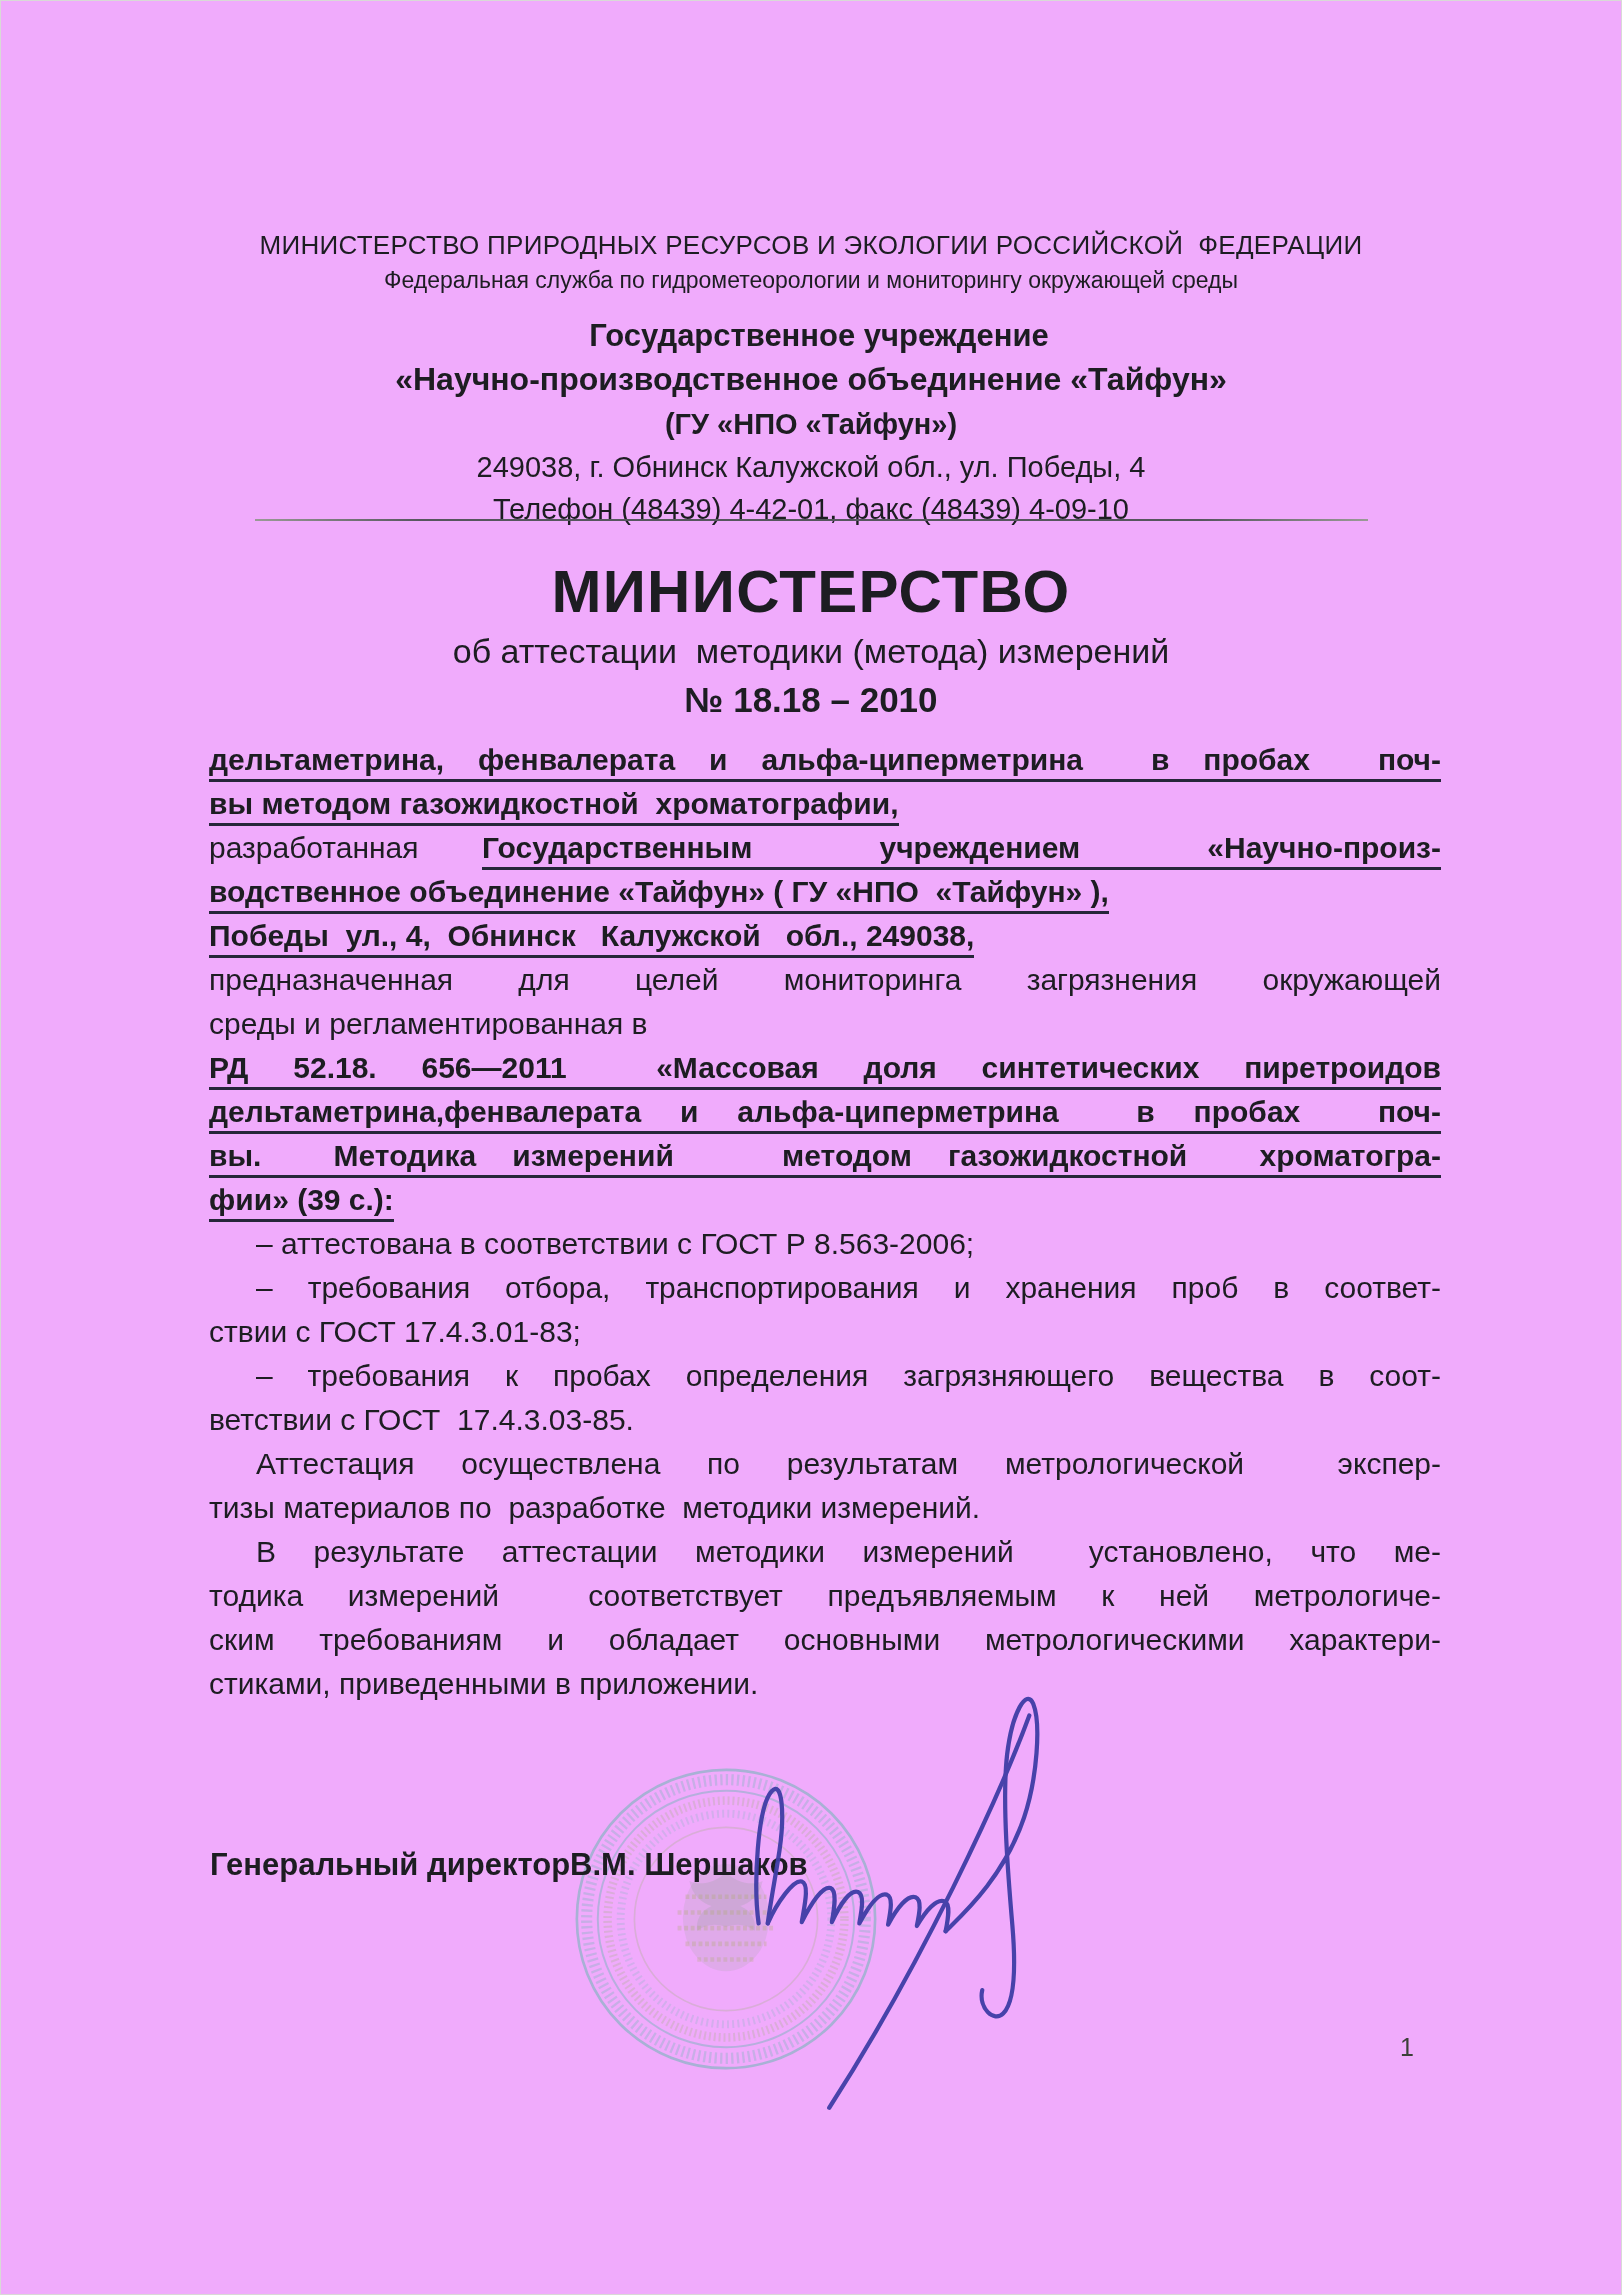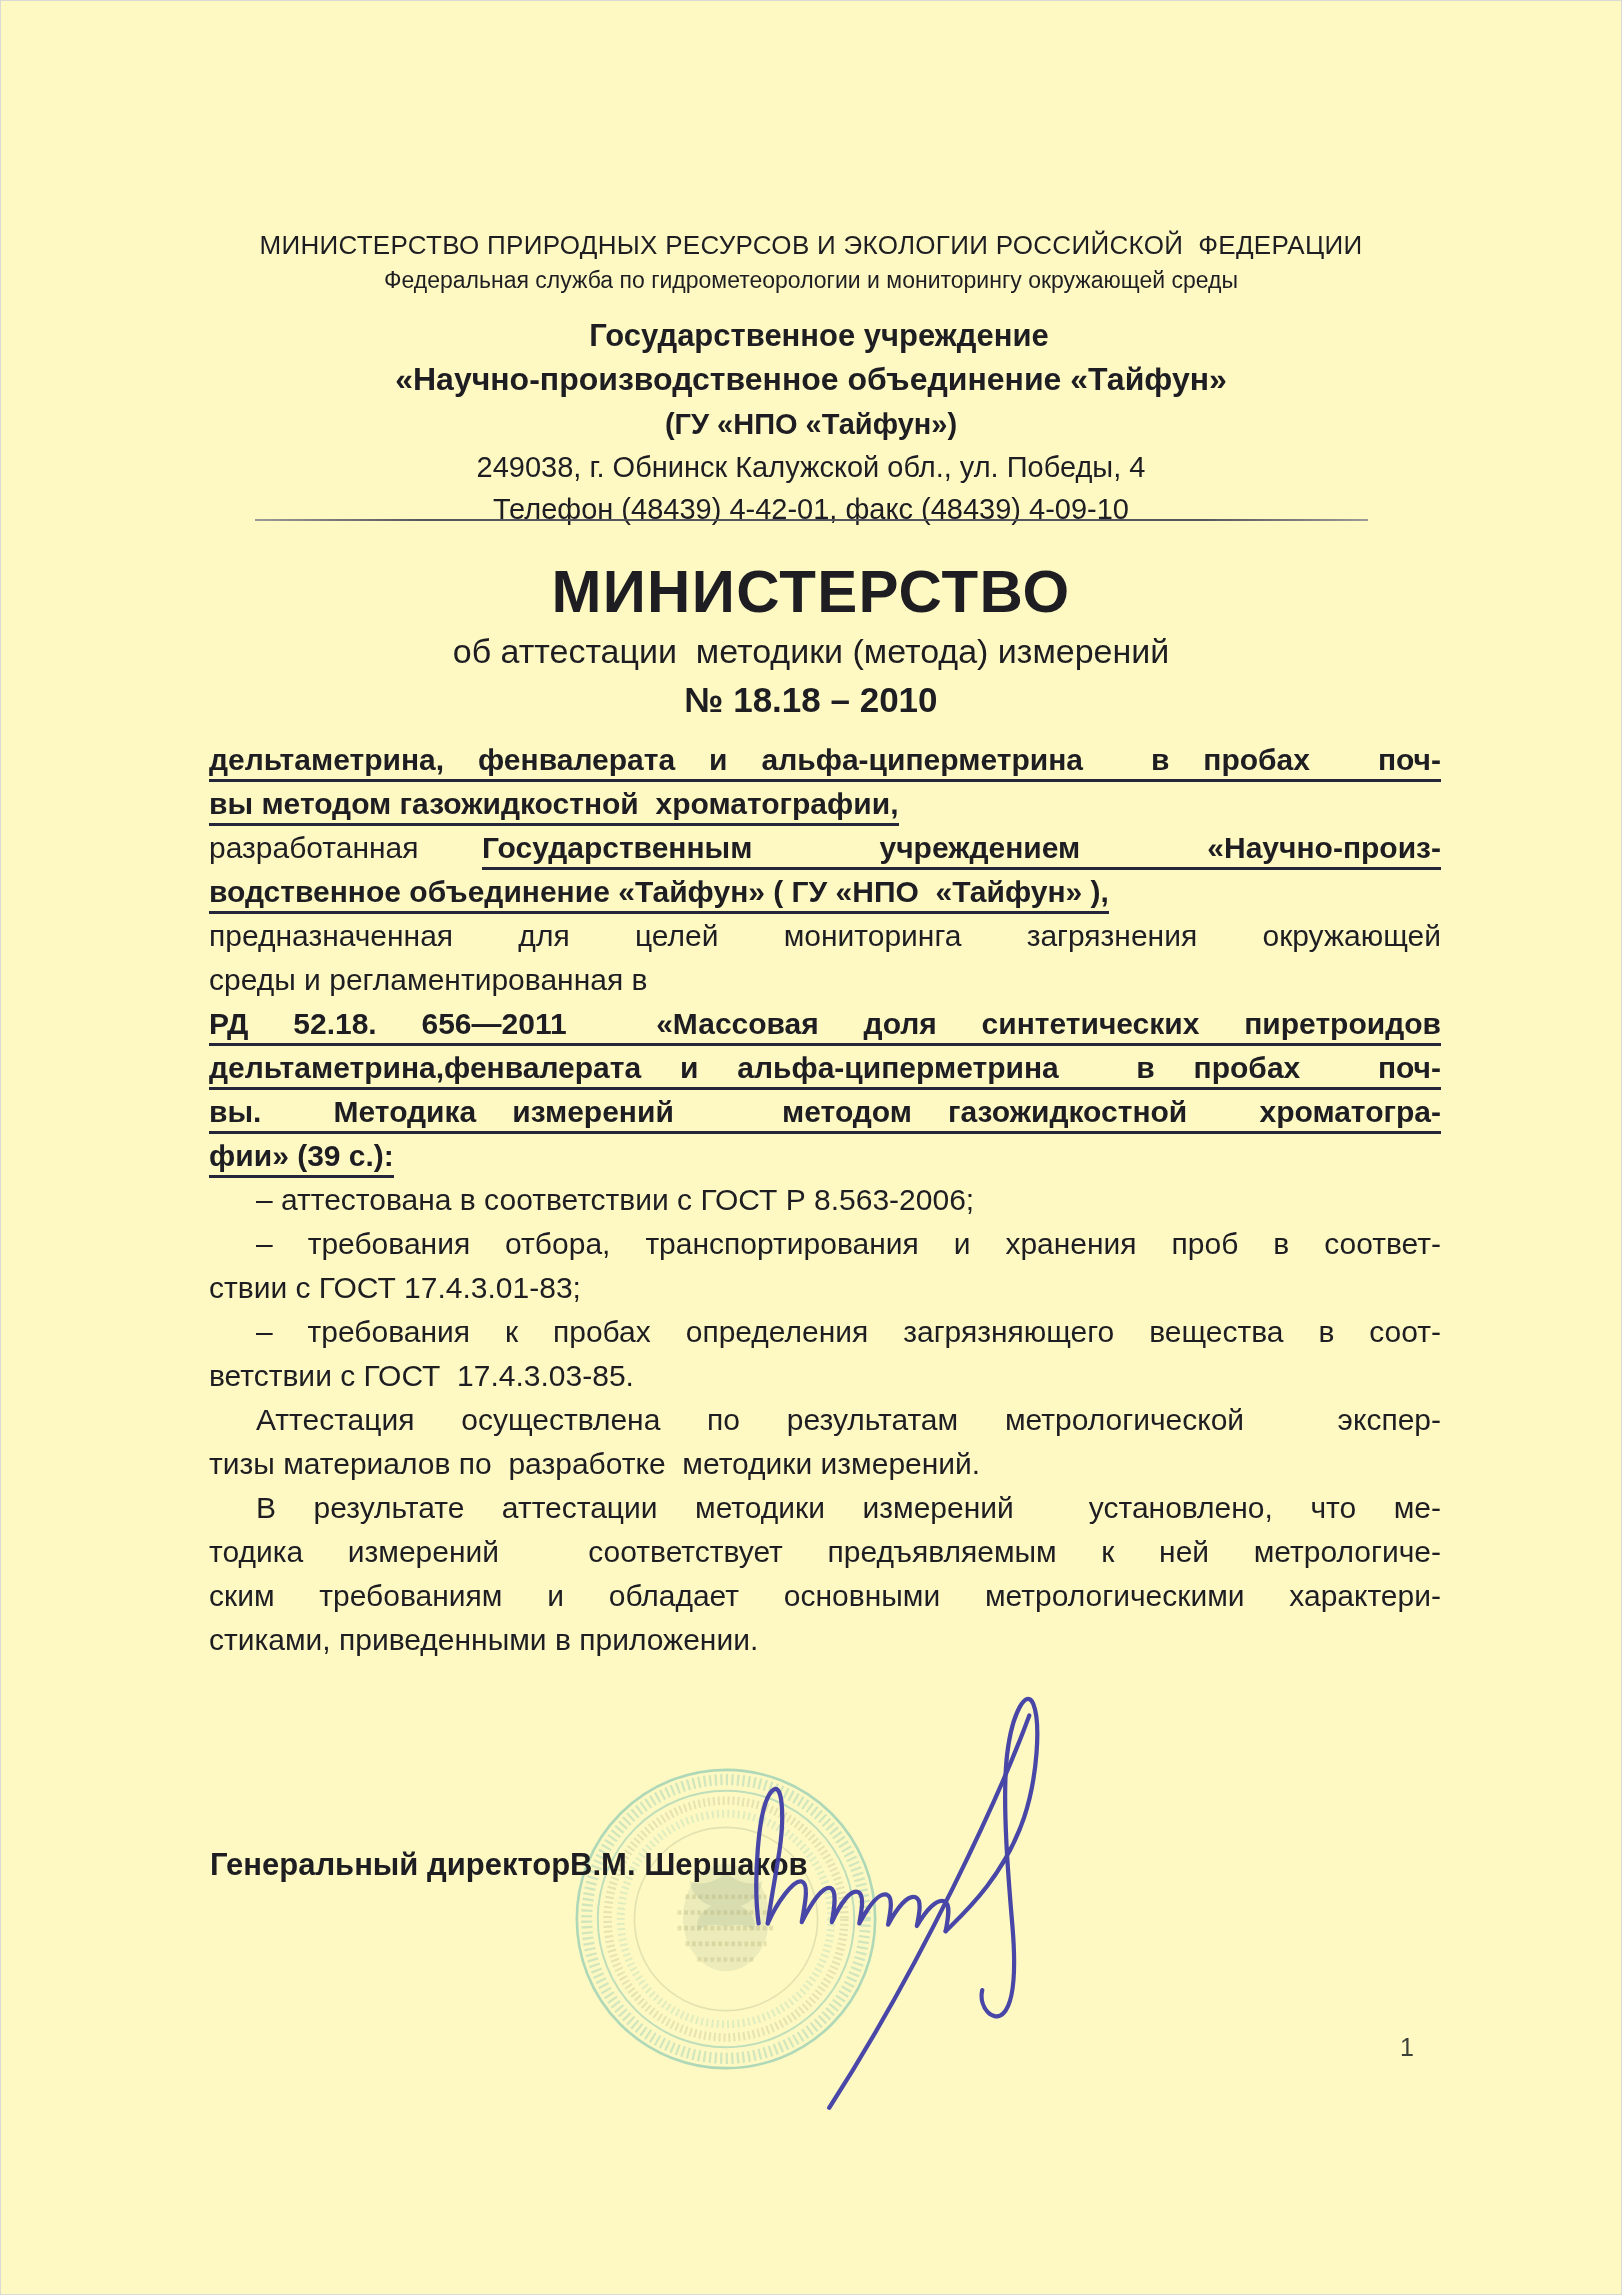--- a/index.html
+++ b/index.html
@@ -1,19 +1,19 @@
 <!DOCTYPE html>
 <html lang="ru" style="font-size:10.5px"><head>
 <meta charset="utf-8">
 <style>
   html,body{margin:0;padding:0;background:#e9e9e7;}
   .page{
     position:relative;
     width:1622px;height:2295px;
-    background:#fef9c3;
+    background:#f0abfc;
     border:1.3px solid #d9d9d6;
     box-sizing:border-box;
     font-family:"Liberation Sans","DejaVu Sans",sans-serif;
     color:#1d1d22;
     overflow:hidden;
   }
   
   .header{position:absolute;top:228px;left:0;width:100%;text-align:center;z-index:2;}
   .h-min{font-size:26px;line-height:33px;margin-bottom:3.9px;letter-spacing:0.3px;}
   .h-svc{font-size:23px;line-height:29px;margin-bottom:22px;}
@@ -63,20 +63,21 @@
     <div class="t-main">МИНИСТЕРСТВО</div>
     <div class="t-sub">об аттестации&nbsp; методики (метода) измерений</div>
     <div class="t-num">№ 18.18 – 2010</div>
   </div>
 
   <div class="bodytext">
     <div class="line justify"><span class="ul b">дельтаметрина, фенвалерата и альфа-циперметрина&nbsp; в пробах&nbsp; поч-</span></div>
     <div class="line"><span class="ul b">вы методом газожидкостной&nbsp; хроматографии,</span></div>
     <div class="line justify"><span>разработанная</span> <span class="ul b">Государственным&nbsp; учреждением&nbsp; «Научно-произ-</span></div>
     <div class="line"><span class="ul b">водственное объединение «Тайфун» ( ГУ «НПО&nbsp; «Тайфун»&nbsp;),</span></div>
+    <div class="line"><span class="ul b">Победы&nbsp; ул., 4,&nbsp; Обнинск&nbsp;&nbsp; Калужской&nbsp;&nbsp; обл.,&nbsp;249038,</span></div>
     <div class="line justify"><span>предназначенная для целей мониторинга загрязнения окружающей</span></div>
     <div class="line"><span>среды и регламентированная в</span></div>
     <div class="line justify"><span class="ul b">РД&nbsp; 52.18.&nbsp; 656—2011&nbsp;&nbsp;&nbsp; «Массовая&nbsp; доля&nbsp; синтетических&nbsp; пиретроидов</span></div>
     <div class="line justify"><span class="ul b">дельтаметрина,фенвалерата и альфа-циперметрина&nbsp; в пробах&nbsp; поч-</span></div>
     <div class="line justify"><span class="ul b">вы.&nbsp; Методика измерений&nbsp;&nbsp; методом газожидкостной&nbsp; хроматогра-</span></div>
     <div class="line"><span class="ul b">фии» (39 с.):</span></div>
     <div class="line indent"><span>– аттестована в соответствии с ГОСТ Р 8.563-2006;</span></div>
     <div class="line indent justify"><span>– требования отбора, транспортирования и хранения проб в соответ-</span></div>
     <div class="line"><span>ствии с ГОСТ 17.4.3.01-83;</span></div>
     <div class="line indent justify"><span>– требования к пробах определения загрязняющего вещества в соот-</span></div>

